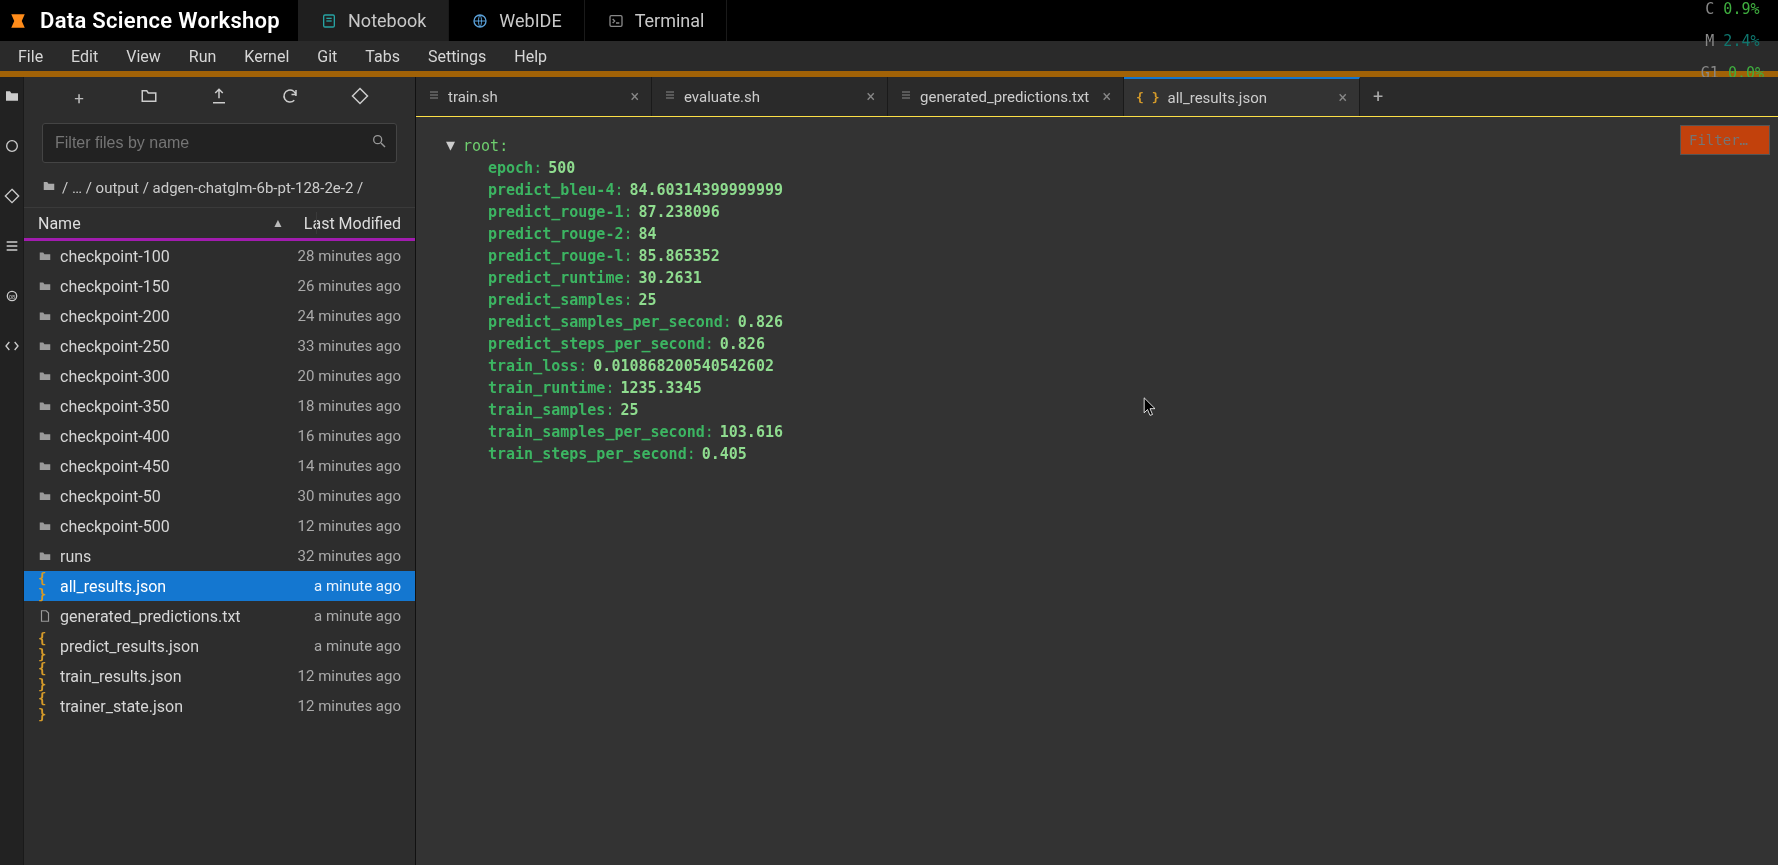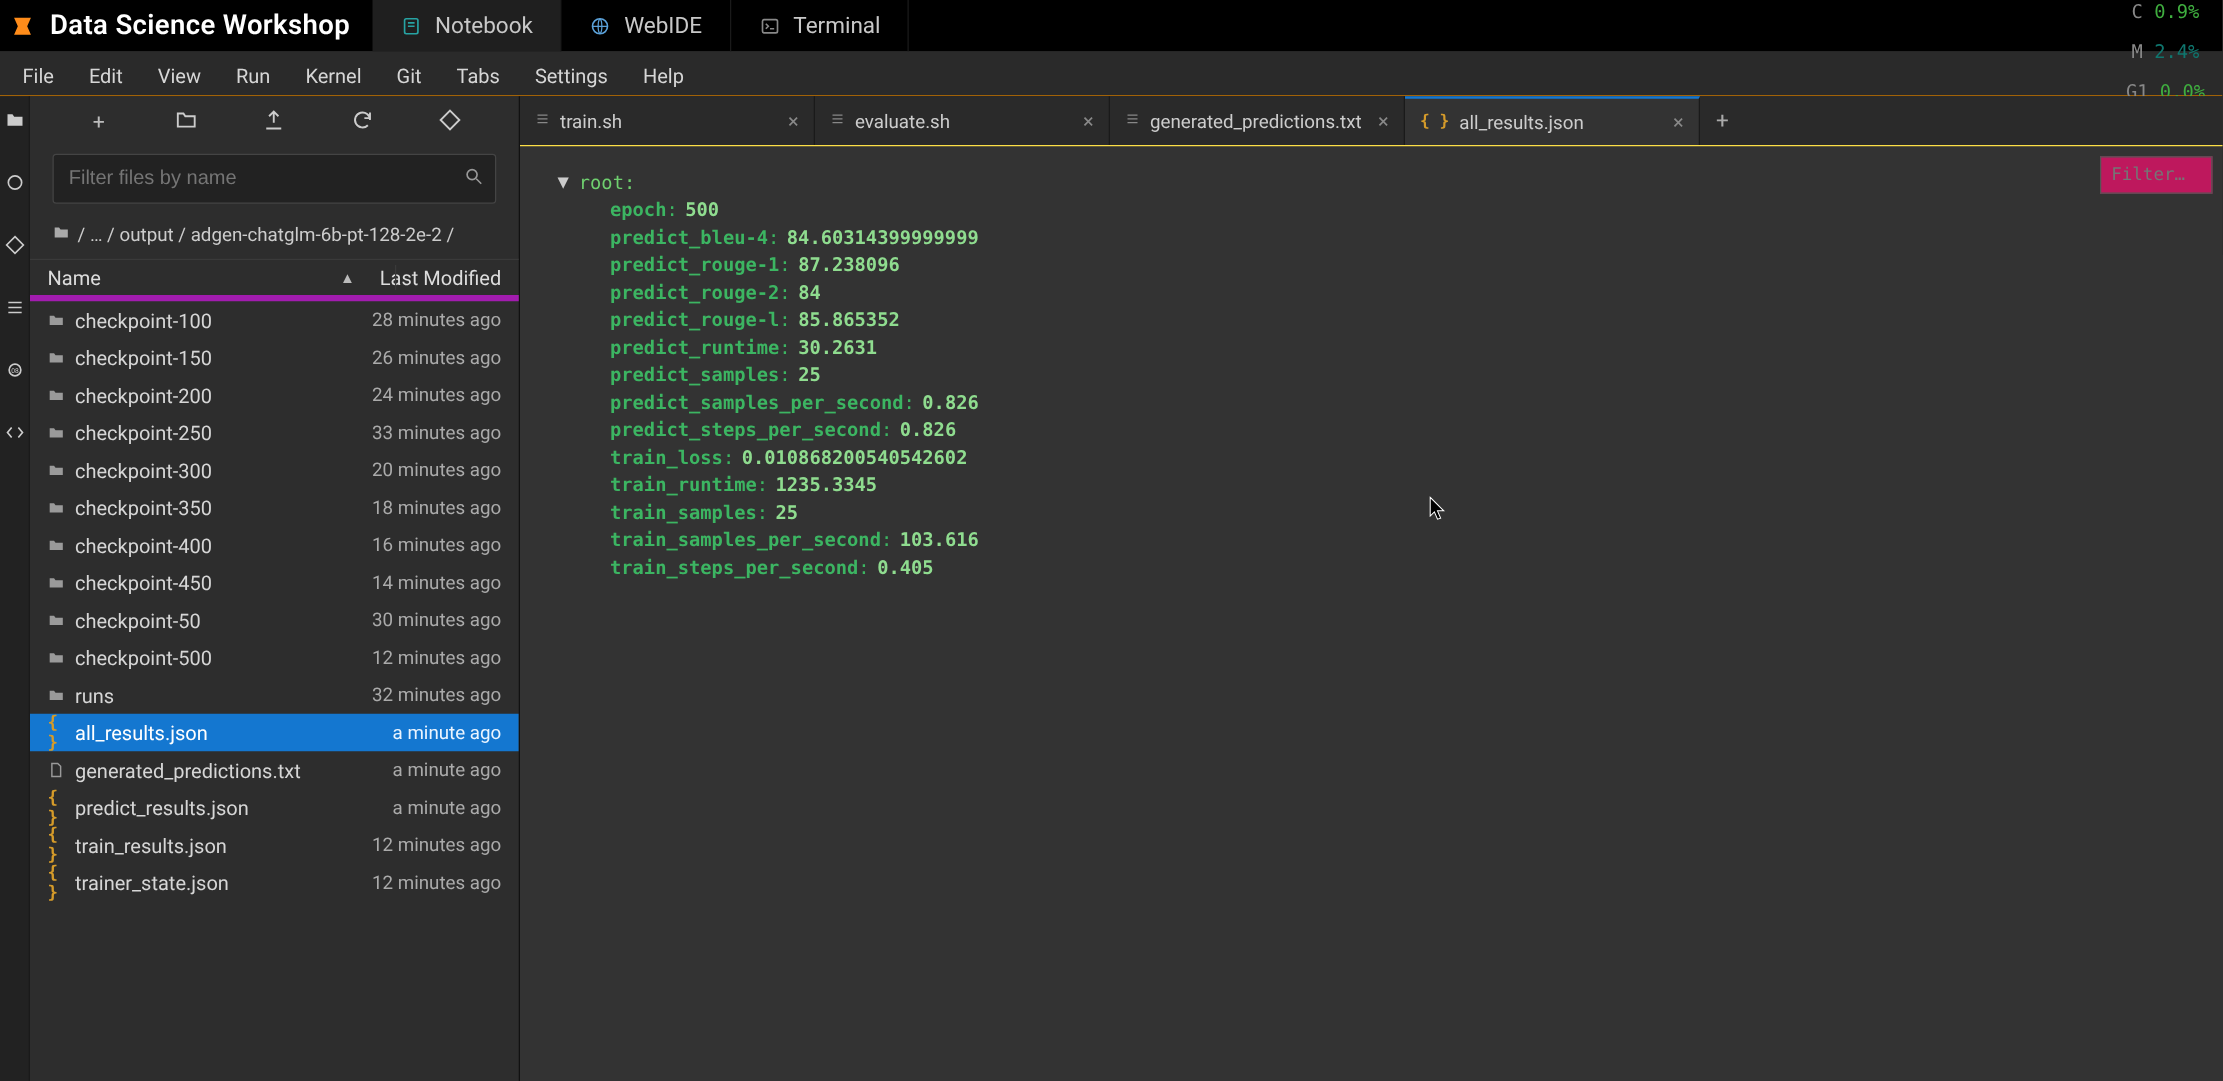--- a/index.html
+++ b/index.html
@@ -46,23 +46,23 @@
     font-family: monospace; font-size: 15px; flex-direction: column;
   }
   .stats .lbl { color: #888; }
   .stats .val { color: #3fae3f; }
   .stats .val.y { color: #0f766e; }
 
   
   .menubar {
     height: 36px;
     background: #2a2a2a;
-    display: flex; align-items: flex-end;
+    display: flex; align-items: flex-start;
     padding-left: 4px;
-    border-bottom: 1px solid #a16207;
+    border-bottom: 6px solid #a16207;
     font-size: 16px;
     color: #d6d6d6;
   }
   .menubar .mitem { padding: 6px 14px; cursor: pointer; }
 
   
   .main {
     position: absolute;
     top: 77px; left: 0; right: 0; bottom: 0;
     display: flex;
@@ -115,21 +115,21 @@
     white-space: nowrap;
     overflow: hidden;
   }
   .breadcrumb .bicn { font-size: 14px; color: #aaa; }
 
   .fb-header {
     display: flex;
     height: 34px;
     align-items: center;
     border-top: 1px solid #3a3a3a;
-    border-bottom: 5px solid #a21caf;
+    border-bottom: 3px solid #a21caf;
     font-size: 16px;
     color: #ddd;
     padding: 0 14px;
     position: relative;
   }
   .fb-header .col-name { flex: 1; display: flex; align-items: center; gap: 8px; }
   .fb-header .col-mod { width: 145px; text-align: right; }
   .fb-header .sort { color: #bbb; font-size: 12px; position: absolute; left: 248px; }
   .fb-header .divider { position: absolute; left: 292px; top: 4px; bottom: 4px; width: 1px; background: #3a3a3a; }
 
@@ -209,21 +209,21 @@
   .jsonview .colon { color: #3cb562; }
   .jsonview .val { color: #8fdc8f; margin-left: 6px; font-weight: bold; }
 
   .filterbox {
     position: absolute;
     top: 48px; right: 8px;
     width: 90px; height: 30px;
   }
   .filterbox input {
     width: 100%; height: 100%;
-    background: #be185d;
+    background: #c2410c;
     border: 1px solid #555;
     color: #ccc;
     font-family: monospace;
     font-size: 14px;
     padding: 0 8px;
     outline: none;
   }
 
   .cursor-arrow {
     position: absolute;

